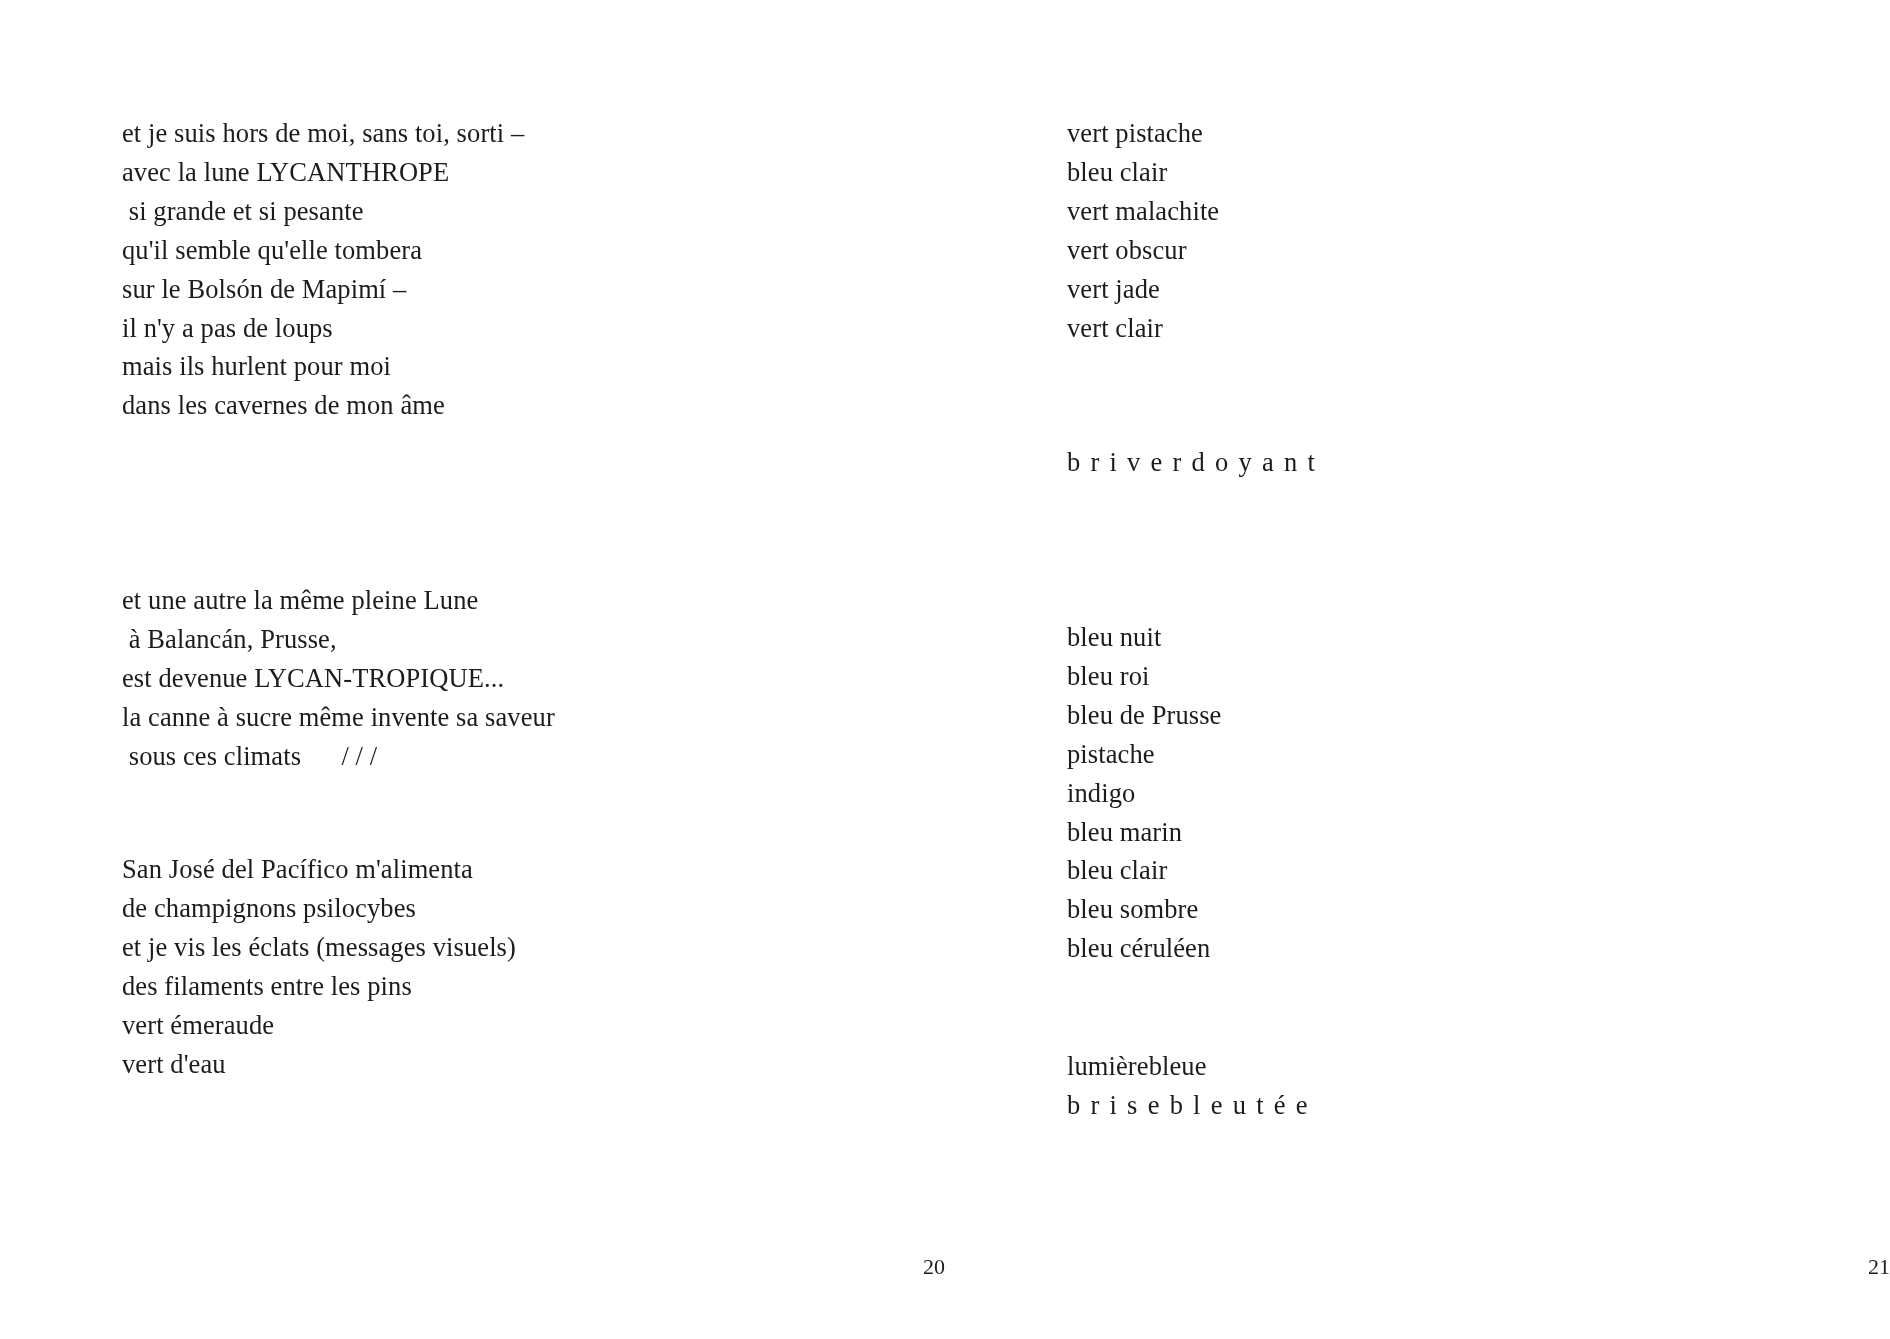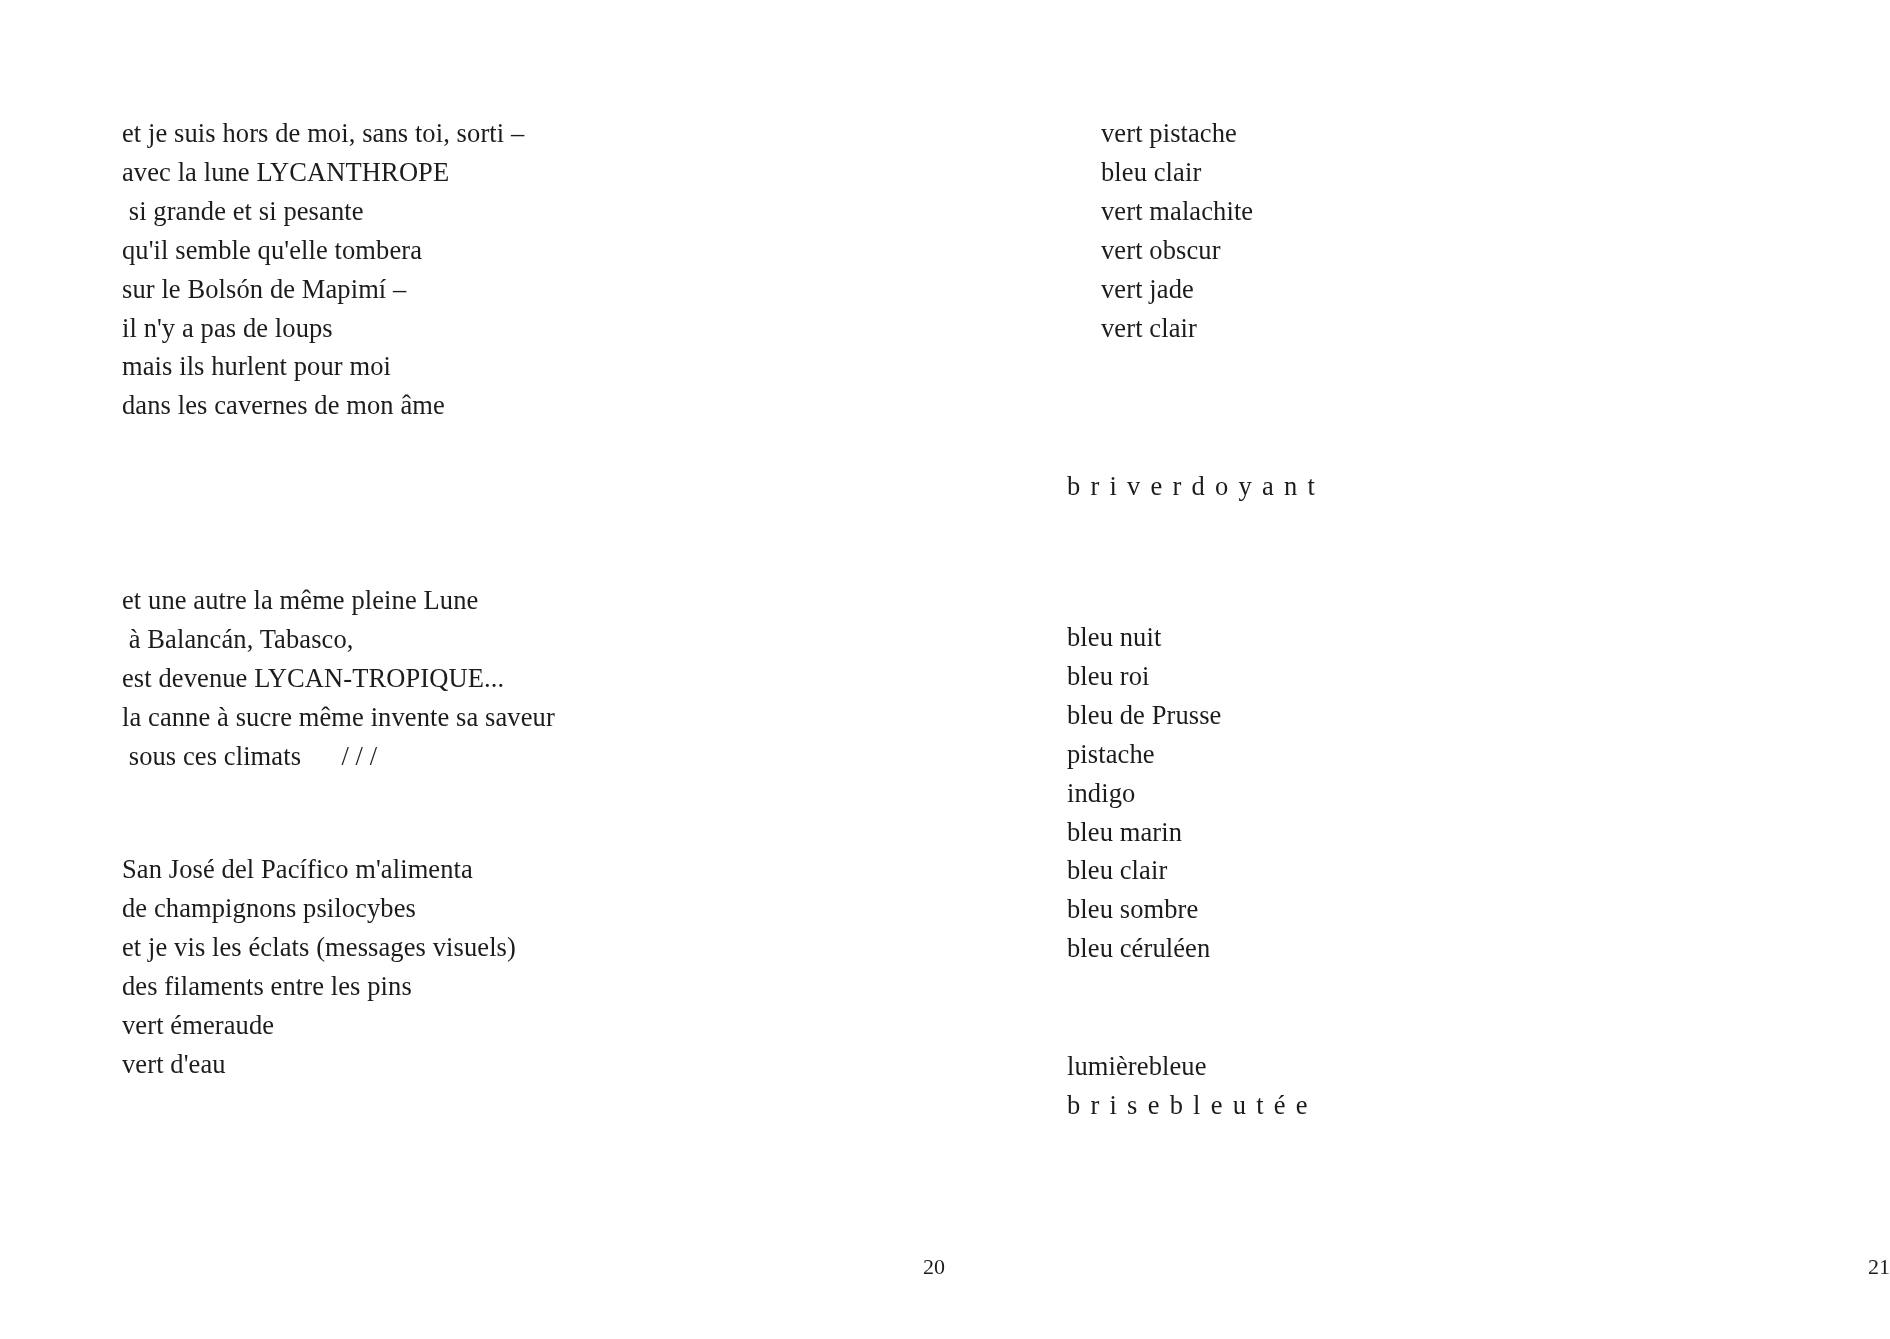--- a/index.html
+++ b/index.html
@@ -34,22 +34,22 @@
     white-space: pre;
     letter-spacing: 0.1px;
   }
   .line.spaced {
     letter-spacing: 1.8px;
   }
   
   .l-s1 { top: 114px; }
   .l-s2 { top: 581px; }
   .l-s3 { top: 850px; }
-  .r-s1 { top: 114px; margin-left: 34px; }
-  .r-w1 { top: 467px; }
+  .r-s1 { top: 114px; }
+  .r-w1 { top: 443px; }
   .r-s2 { top: 618px; }
   .r-s3 { top: 1047px; }
   .folio {
     position: absolute;
     top: 1254px;
     left: 0;
     width: 100%;
     text-align: right;
     font-size: 22px;
     line-height: 26px;
@@ -68,21 +68,21 @@
       <div class="line"> si grande et si pesante</div>
       <div class="line">qu'il semble qu'elle tombera</div>
       <div class="line">sur le Bolsón de Mapimí –</div>
       <div class="line">il n'y a pas de loups</div>
       <div class="line">mais ils hurlent pour moi</div>
       <div class="line">dans les cavernes de mon âme</div>
     </div>
 
     <div class="stanza l-s2">
       <div class="line">et une autre la même pleine Lune</div>
-      <div class="line"> à Balancán, Tabasco,</div>
+      <div class="line"> à Balancán, Prusse,</div>
       <div class="line">est devenue LYCAN-TROPIQUE...</div>
       <div class="line">la canne à sucre même invente sa saveur</div>
       <div class="line"> sous ces climats      / / /</div>
     </div>
 
     <div class="stanza l-s3">
       <div class="line">San José del Pacífico m'alimenta</div>
       <div class="line">de champignons psilocybes</div>
       <div class="line">et je vis les éclats (messages visuels)</div>
       <div class="line">des filaments entre les pins</div>

